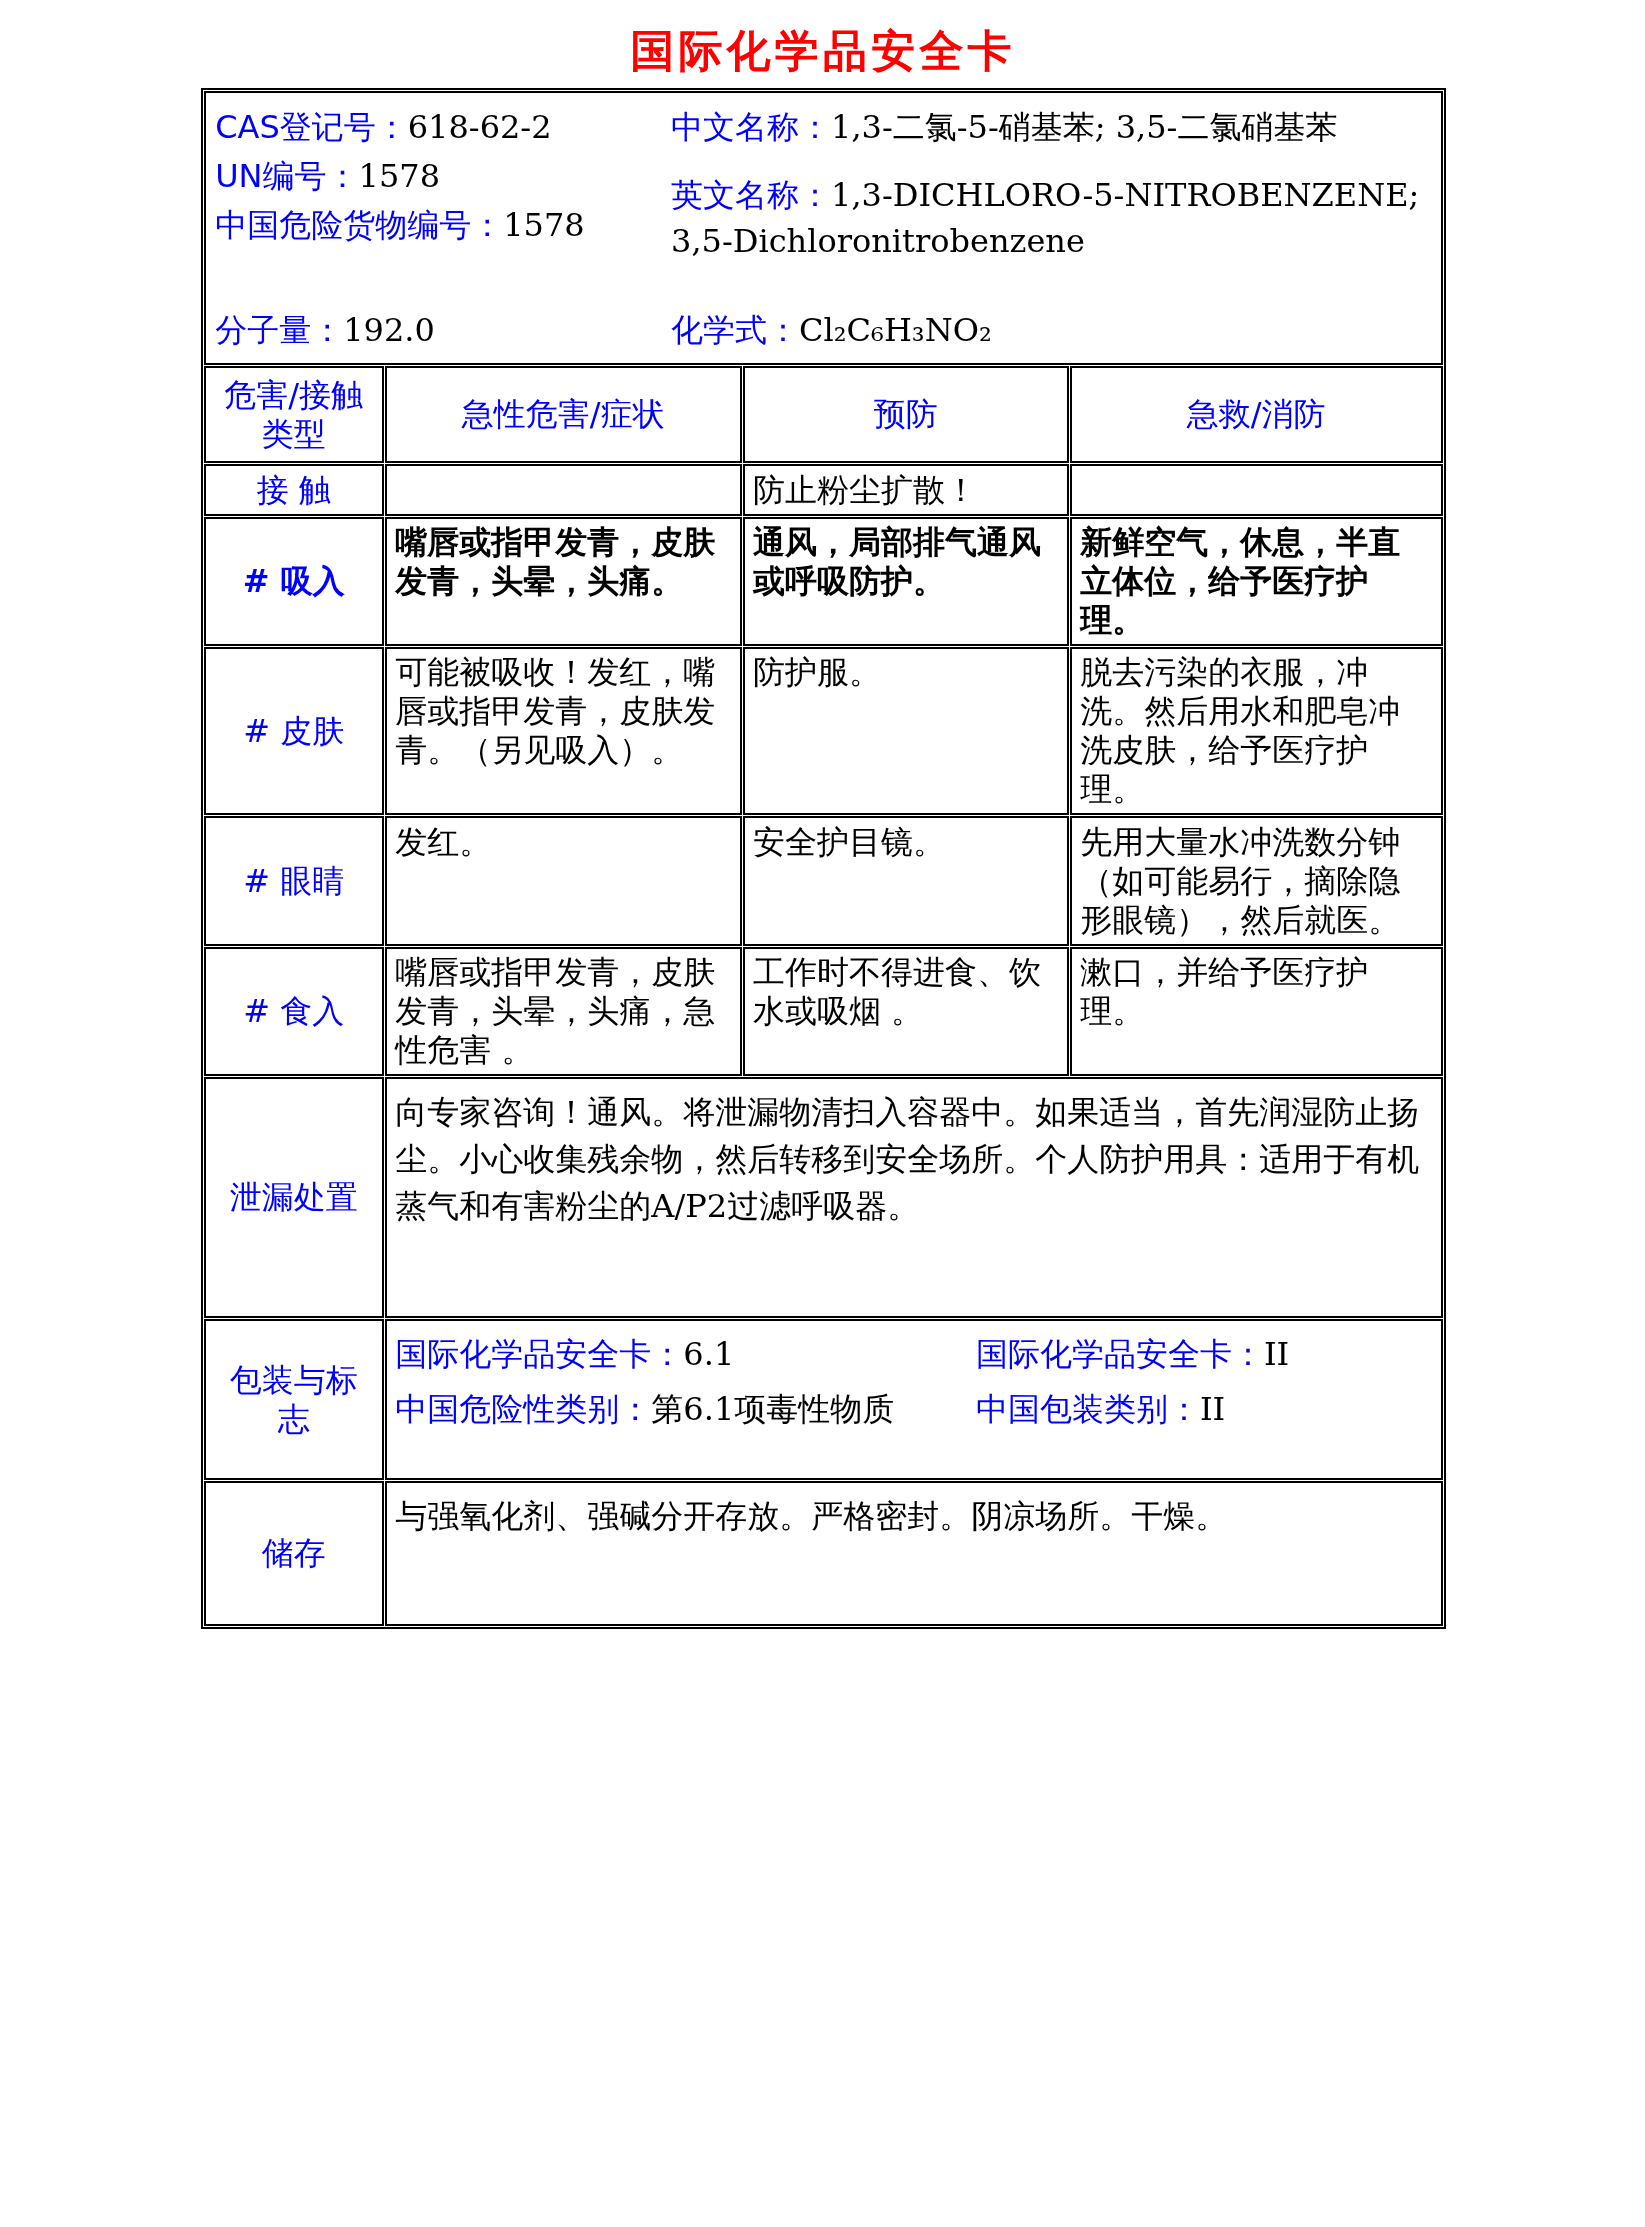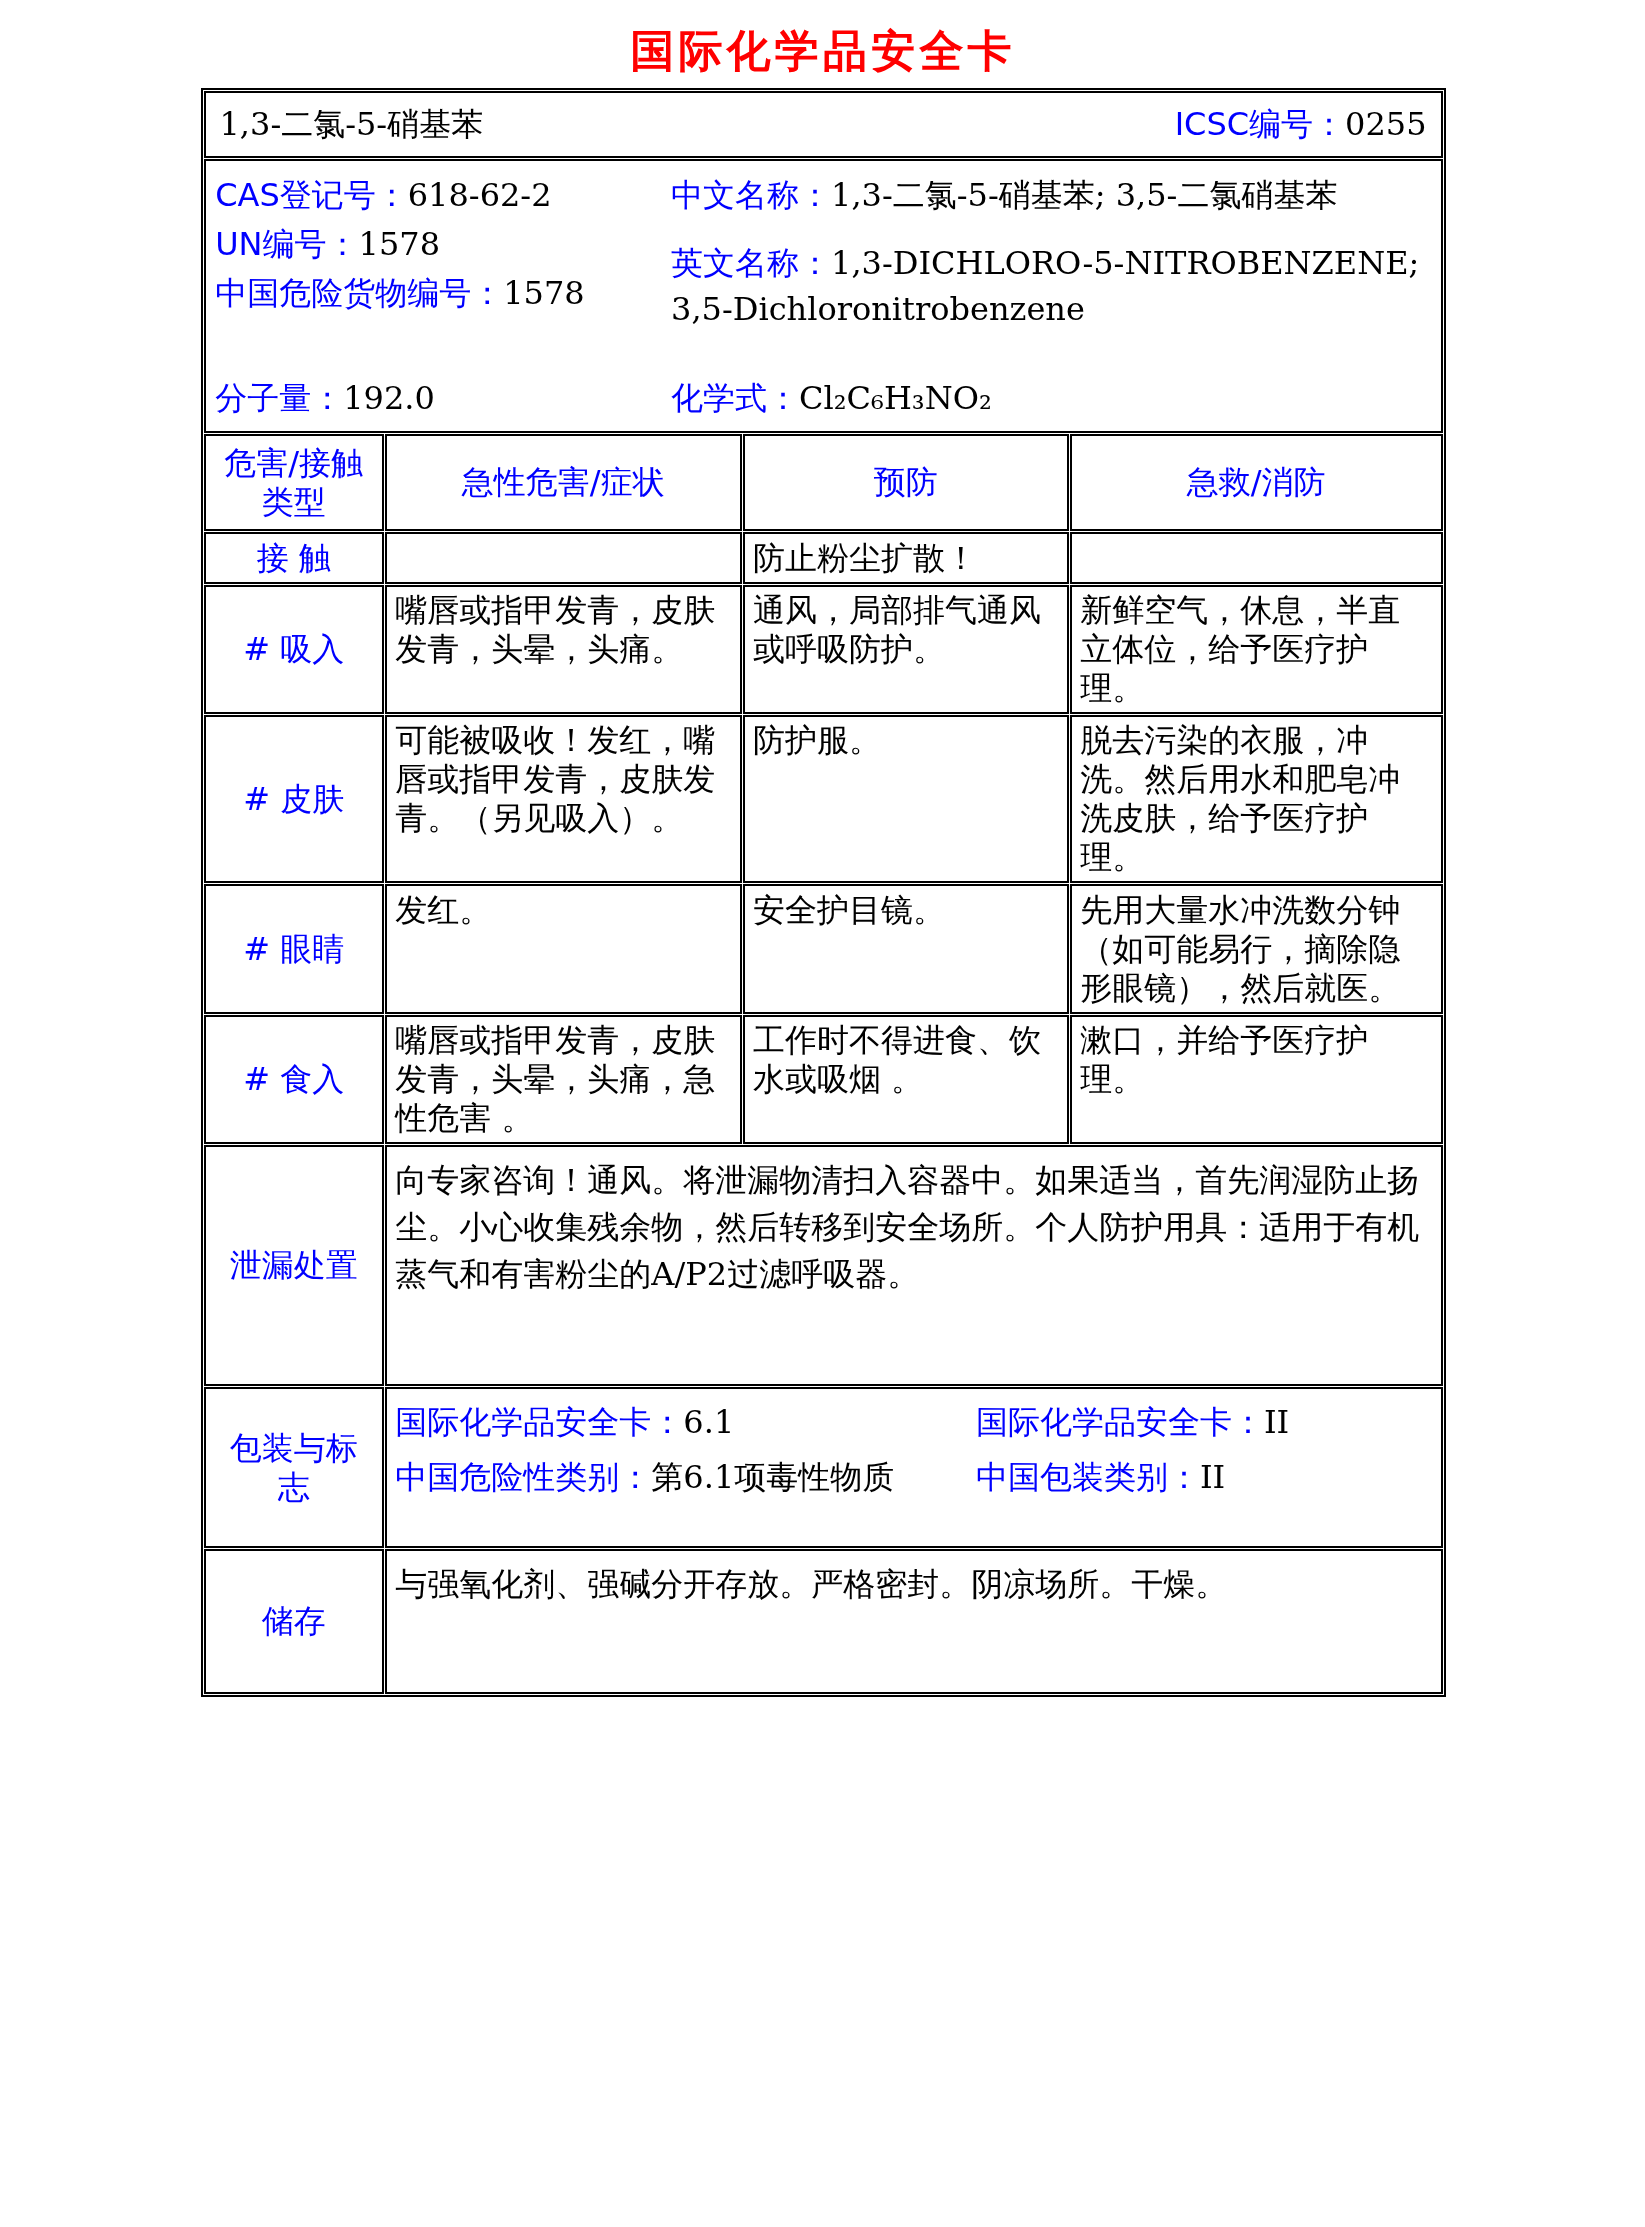--- a/index.html
+++ b/index.html
@@ -60,21 +60,21 @@
     color: #0000FF;
     font-family: "DejaVu Sans", "Liberation Sans", sans-serif;
   }
   
   tr.r-name   td { height: 67px;  vertical-align: middle; }
   tr.r-idents td { height: 273px; padding: 15.3px 9.7px 11px 9.7px; }
   tr.r-head   th { height: 97px; }
   tr.r-fire   td { height: 75px; }
   tr.r-expl   td { height: 45px;  }
   tr.r-cont   td { height: 47px;  }
-  tr.r-inh    td { height: 76px; }
+  tr.r-inh    td { height: 76px; font-weight: bold; }
   tr.r-skin   td { height: 117px; }
   tr.r-eye    td { height: 113px; }
   tr.r-ing    td { height: 116px; }
   tr.r-spill  td { height: 241px; }
   tr.r-pack   td { height: 161px; }
   tr.r-emerg  td { height: 145px; }
   tr.r-store  td { height: 145px; }
   tr.r-spill td.cell, tr.r-pack td.cell, tr.r-emerg td.cell, tr.r-store td.cell {
     line-height: 47px;
     padding-top: 9.7px;
@@ -108,28 +108,20 @@
 
 <table class="card">
   <colgroup>
       <col class="c1">
       <col class="c2">
       <col class="c3">
       <col class="c4">
     </colgroup>
 
   <tbody>
-      <tr class="r-name">
-    <td colspan="4">
-      <div class="name-flex">
-        <span>1,3-二氯-5-硝基苯</span>
-        <span><span class="lbl">ICSC编号：</span><span>0255</span></span>
-      </div>
-    </td>
-  </tr>
 
   <tr class="r-idents">
     <td colspan="4">
       <div class="idents">
         <div class="id-left">
           <div class="id-line"><span class="lbl">CAS登记号：</span><span>618-62-2</span></div>
           <div class="id-line"><span class="lbl">UN编号：</span><span>1578</span></div>
           <div class="id-line"><span class="lbl">中国危险货物编号：</span><span>1578</span></div>
           <div class="id-line id-bottom"><span class="lbl">分子量：</span><span>192.0</span></div>
         </div>

